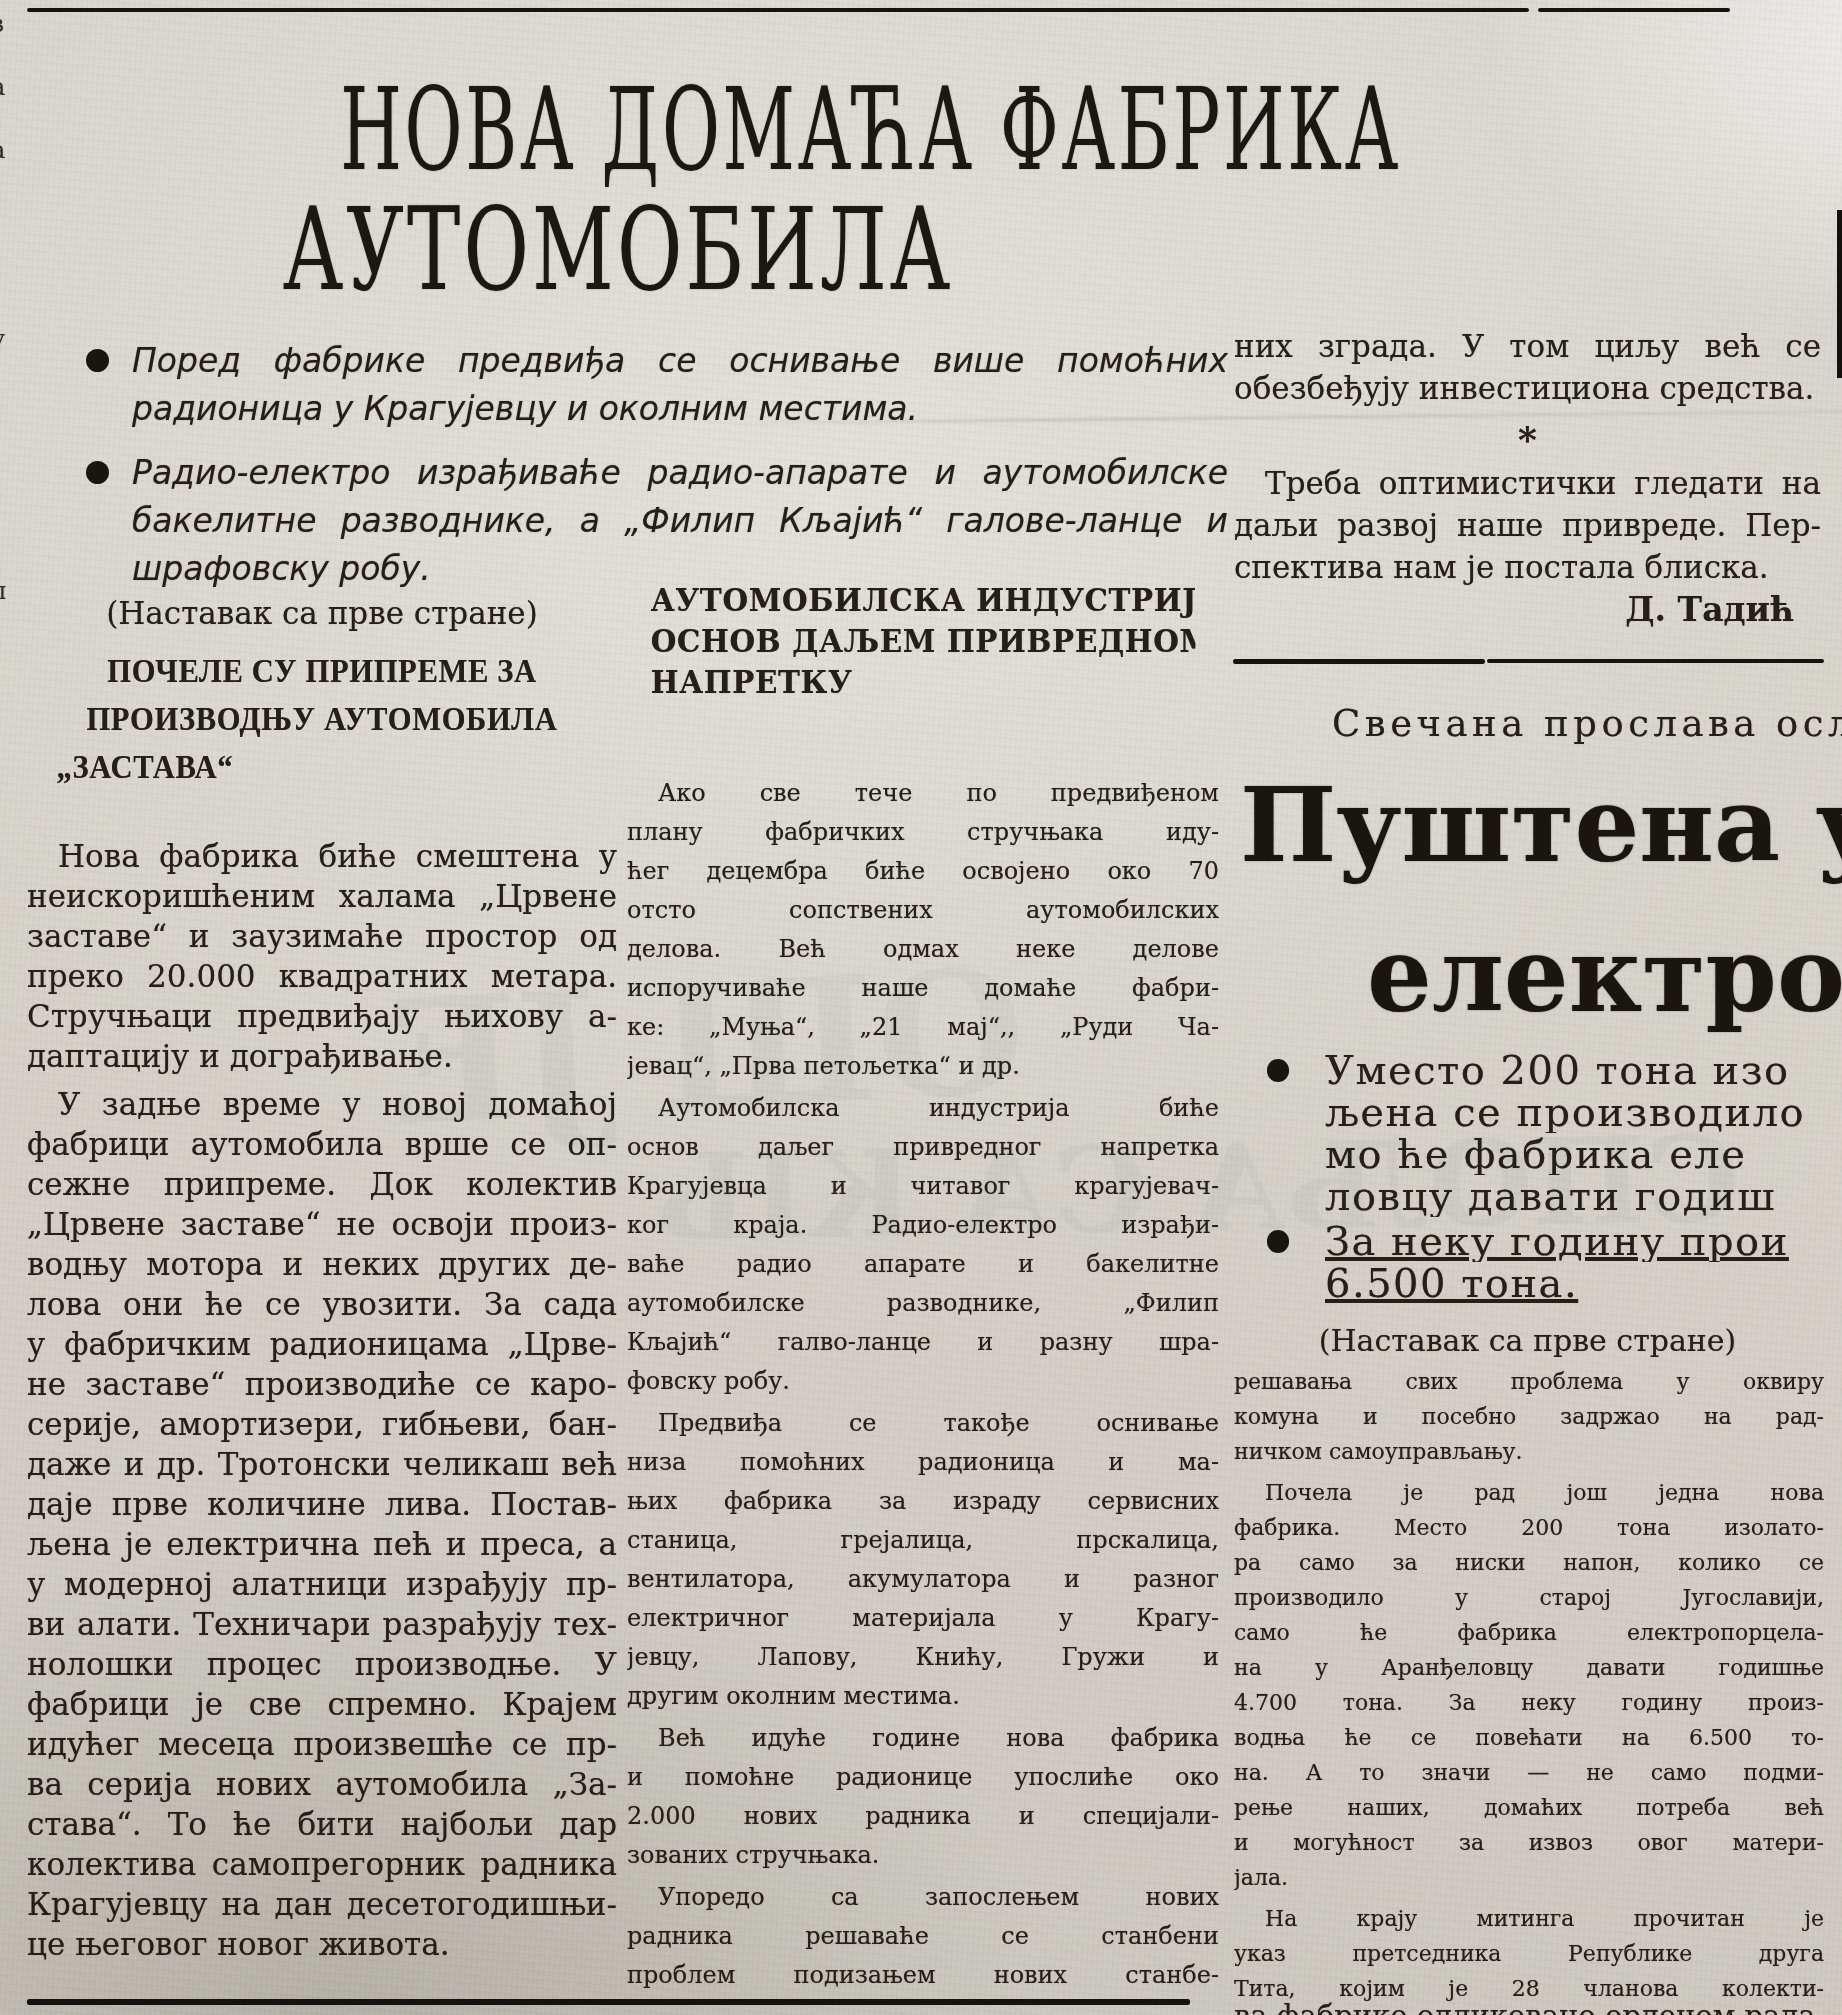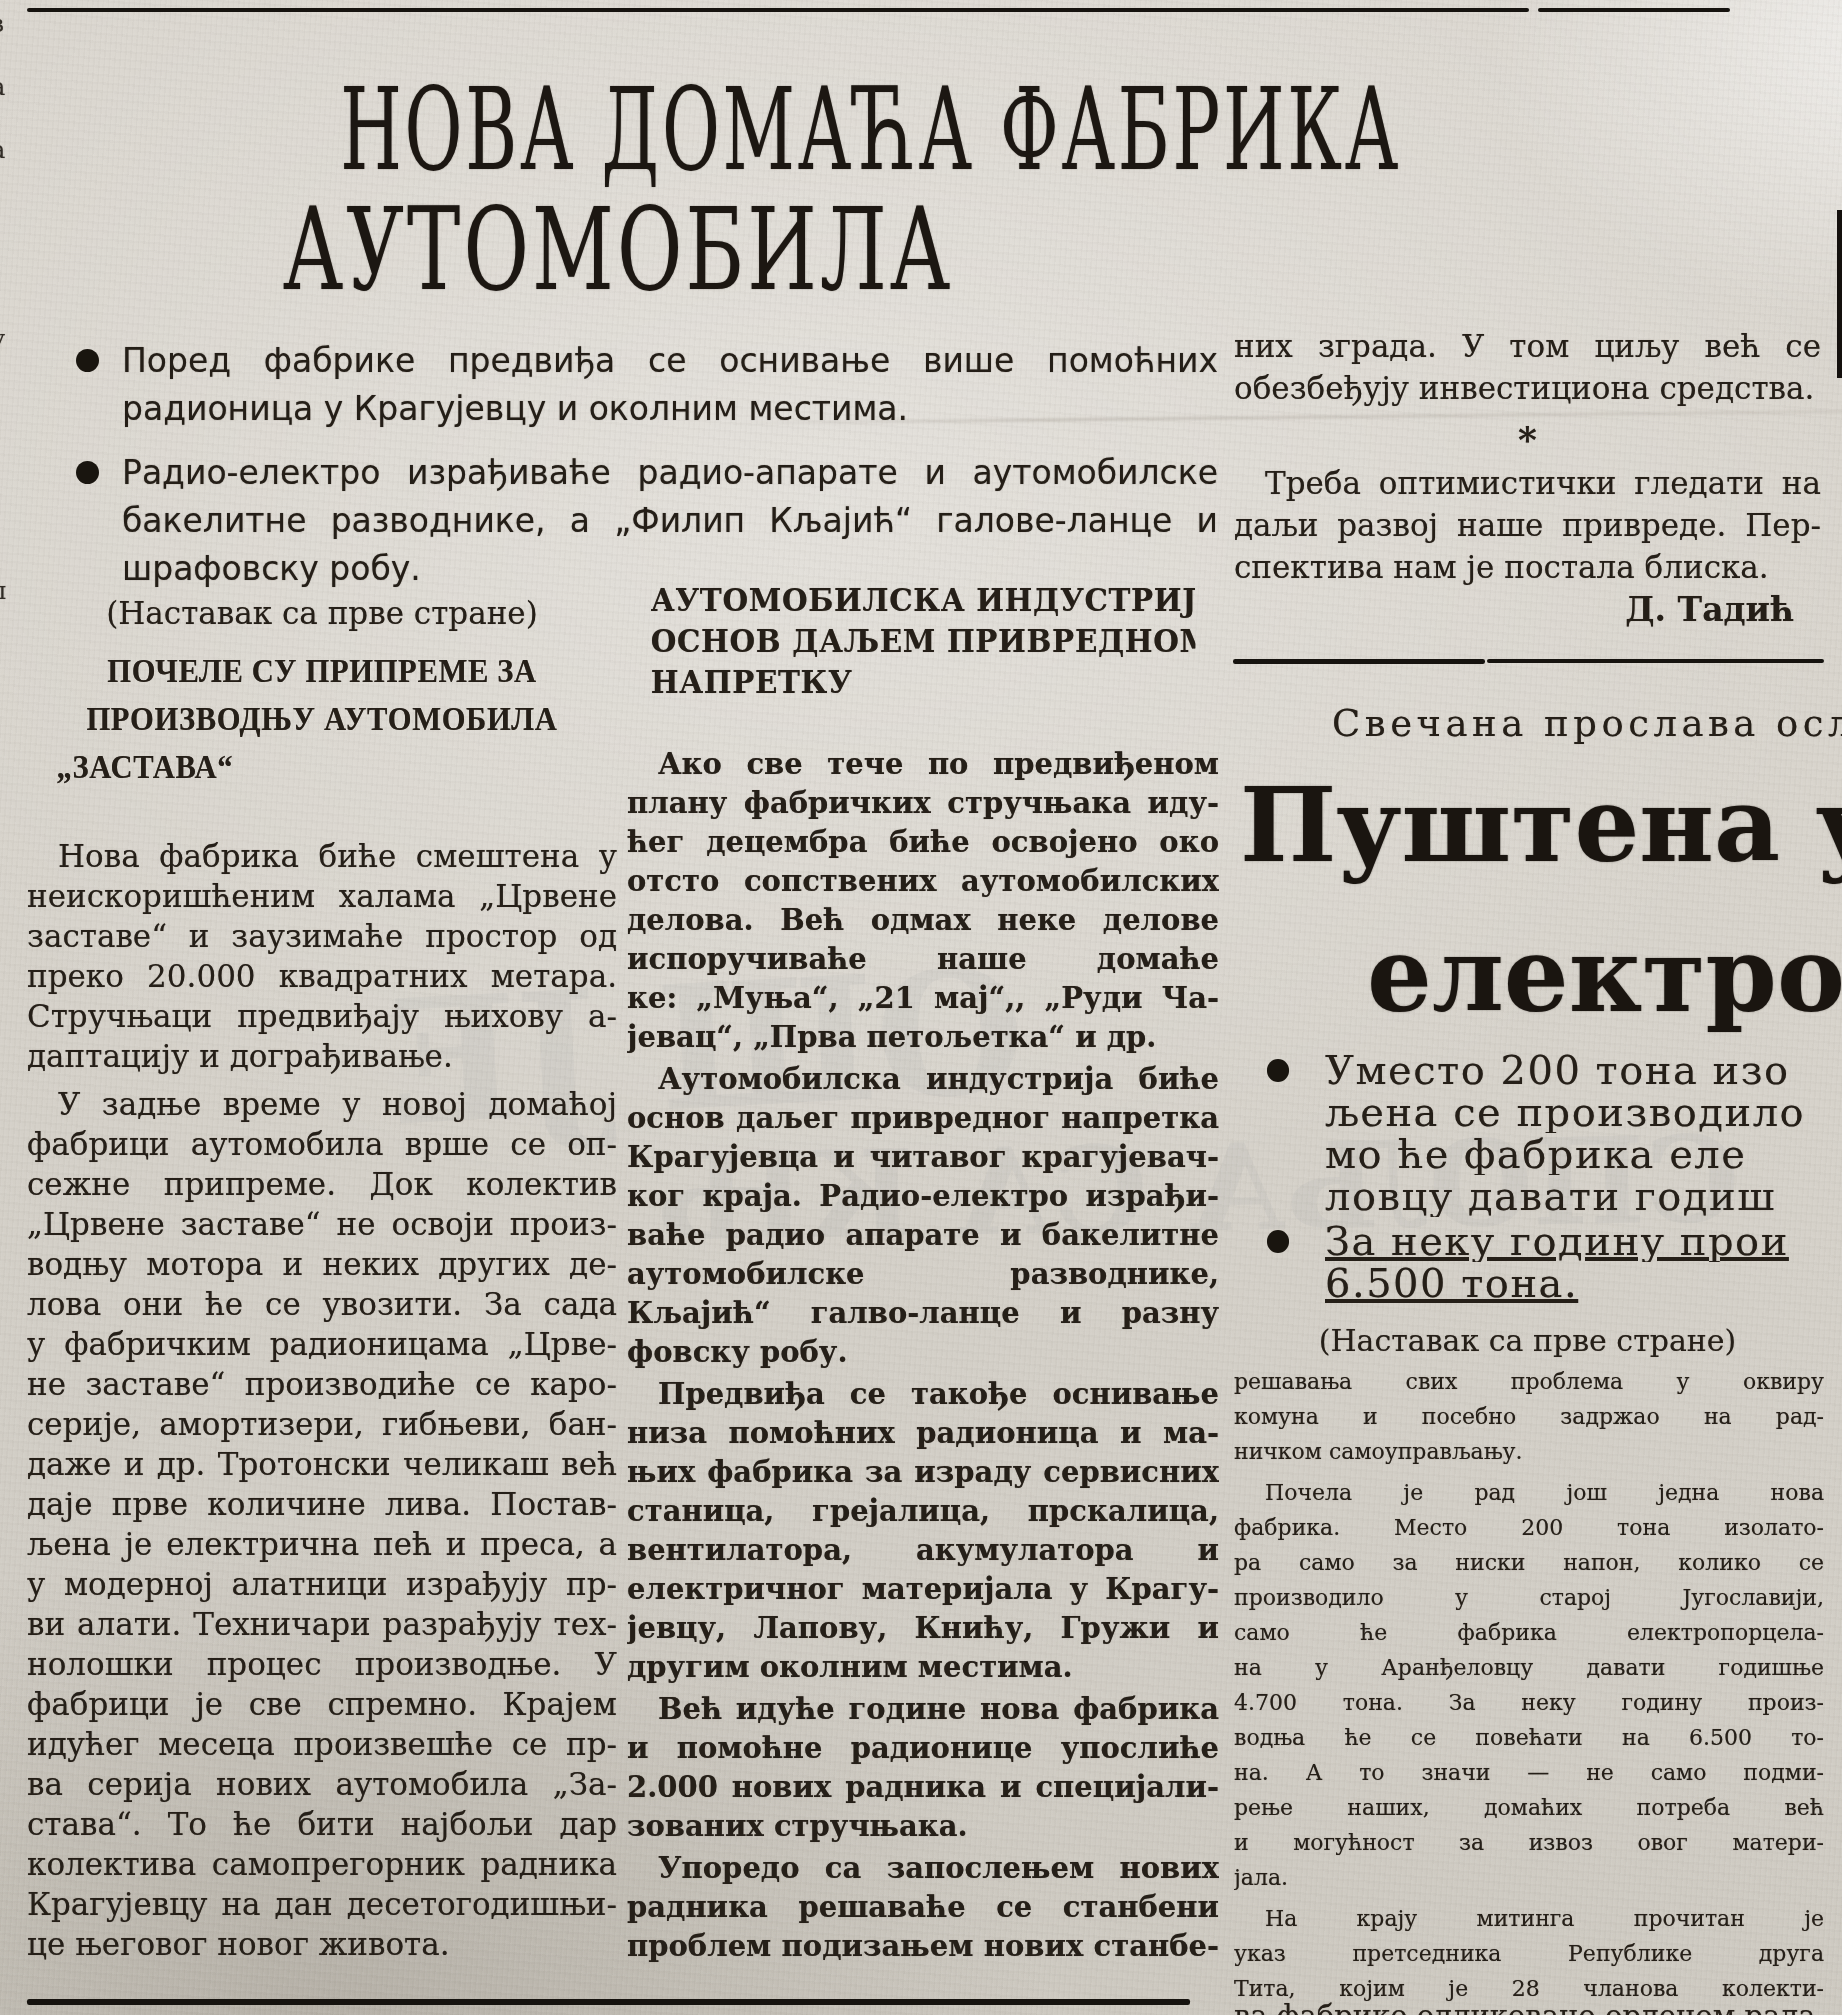--- a/index.html
+++ b/index.html
@@ -34,35 +34,35 @@
   .paras.cont-first .para:first-child .line.first{text-indent:0;}
   
   .hl{white-space:nowrap;}
   .hl span{display:inline-block;white-space:nowrap;transform-origin:50% 0;
     font-family:"DejaVu Serif",serif;color:#1c1712;text-shadow:0 0 1.5px rgba(30,24,18,.5);}
   .hl1{left:15px;top:63px;width:1207px;text-align:center;}
   .hl1 span{font-size:114px;letter-spacing:4.5px;transform:scaleX(.62);}
   .hl2{left:15px;top:183px;width:1207px;text-align:center;}
   .hl2 span{font-size:114px;letter-spacing:4.5px;transform:scaleX(.70);}
   
-  .lead{left:76px;top:337px;width:1142px;font-family:"DejaVu Sans",sans-serif;
-    font-size:33px;--lh:48px;color:#241e17;text-shadow:0 0 1.1px rgba(36,28,20,.5);}
+  .lead{left:86px;top:337px;width:1142px;font-family:"DejaVu Sans",sans-serif;
+    font-size:33px;--lh:48px;color:#241e17;text-shadow:0 0 1.1px rgba(36,28,20,.5);font-style:italic;}
   .lead .bullet-item{display:grid;grid-template-columns:46px 1fr;}
   .lead .bullet-item + .bullet-item{margin-top:16.4px;}
   .lead .dot{width:23px;height:23px;border-radius:50%;background:#19150f;margin-top:12px;}
   
   .shead{--lh:48px;font-weight:bold;letter-spacing:0.7px;}
   .shead .line{transform:scaleX(.90);transform-origin:50% 50%;text-align:center;text-align-last:center;white-space:nowrap;}
   
   .l-cont{left:27px;top:595px;width:590px;font-size:31px;text-align:center;}
   .l-shead{left:27px;top:647px;width:590px;font-size:34px;font-family:Liberation Serif, serif;}
   .l-body{left:27px;top:836px;width:590px;font-size:31px;--lh:40px;--pgap:7.5px;}
   .m-shead{left:627px;top:580px;width:592px;font-size:32px;--lh:41px;}
   .m-shead .line{transform:scaleX(.92);}
-  .m-body{left:627px;top:745px;width:592px;font-size:29px;font-weight:bold;--lh:39px;--pgap:3px;}
+  .m-body{left:627px;top:774px;width:592px;font-size:24px;--lh:39px;--pgap:3px;}
   .r-top{left:1234px;top:325px;width:587px;font-size:31px;--lh:42px;--pgap:7.5px;}
   .star{text-align:center;font-size:36px;font-weight:bold;height:45px;line-height:45px;margin-top:7.5px;}
   .byline{text-align:right;padding-right:27px;font-weight:bold;font-size:33px;height:37px;line-height:37px;margin-top:3px;}
   .r-rule-a{left:1233px;top:659px;width:252px;height:5.2px;}
   .r-rule-b{left:1487px;top:659px;width:337px;height:3.7px;}
   
   .kicker{left:1332px;top:702px;font-size:37px;letter-spacing:4.5px;white-space:nowrap;}
   .a2hl{font-family:"DejaVu Serif",serif;font-weight:bold;font-size:102px;white-space:nowrap;
     color:#1a1510;text-shadow:0 0 1.5px rgba(26,20,14,.55);}
   .a2hl1{left:1240px;top:765px;}

